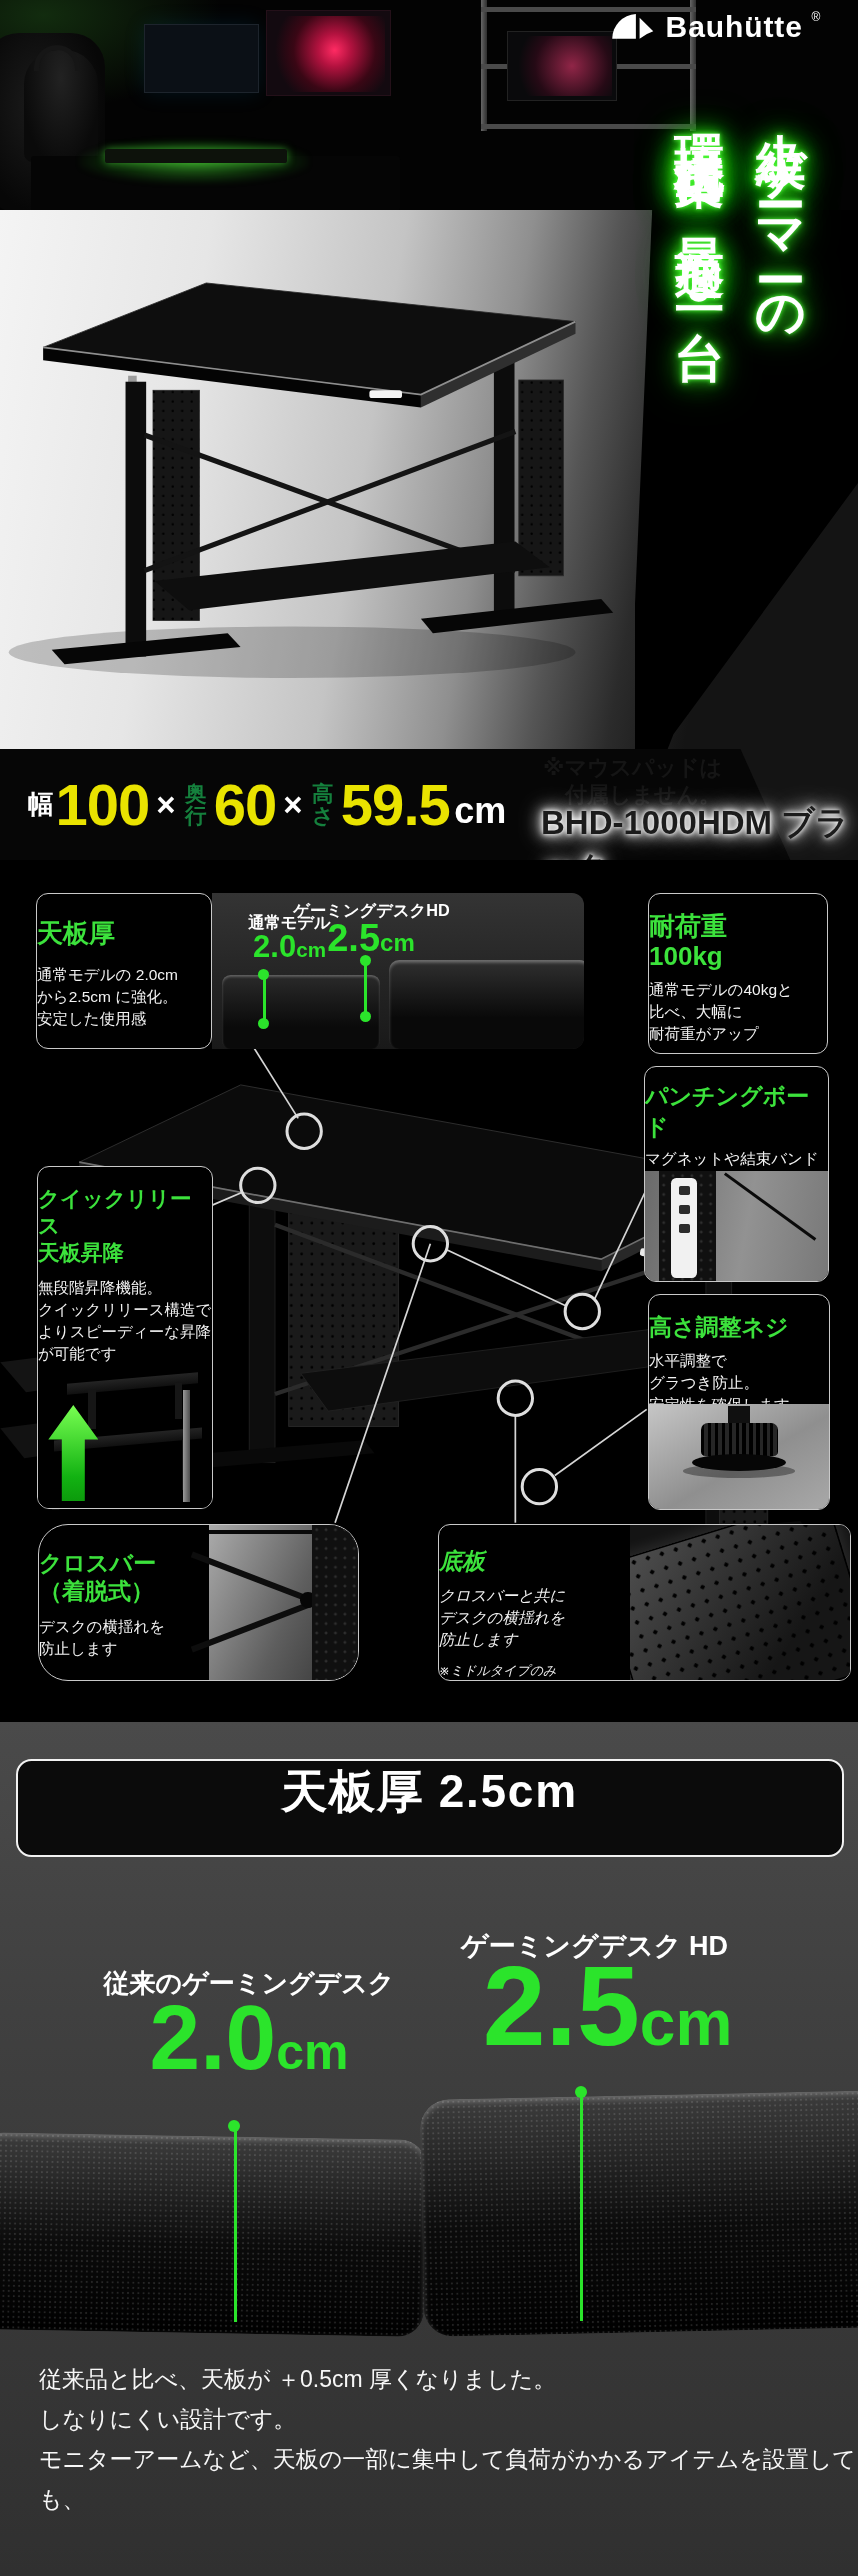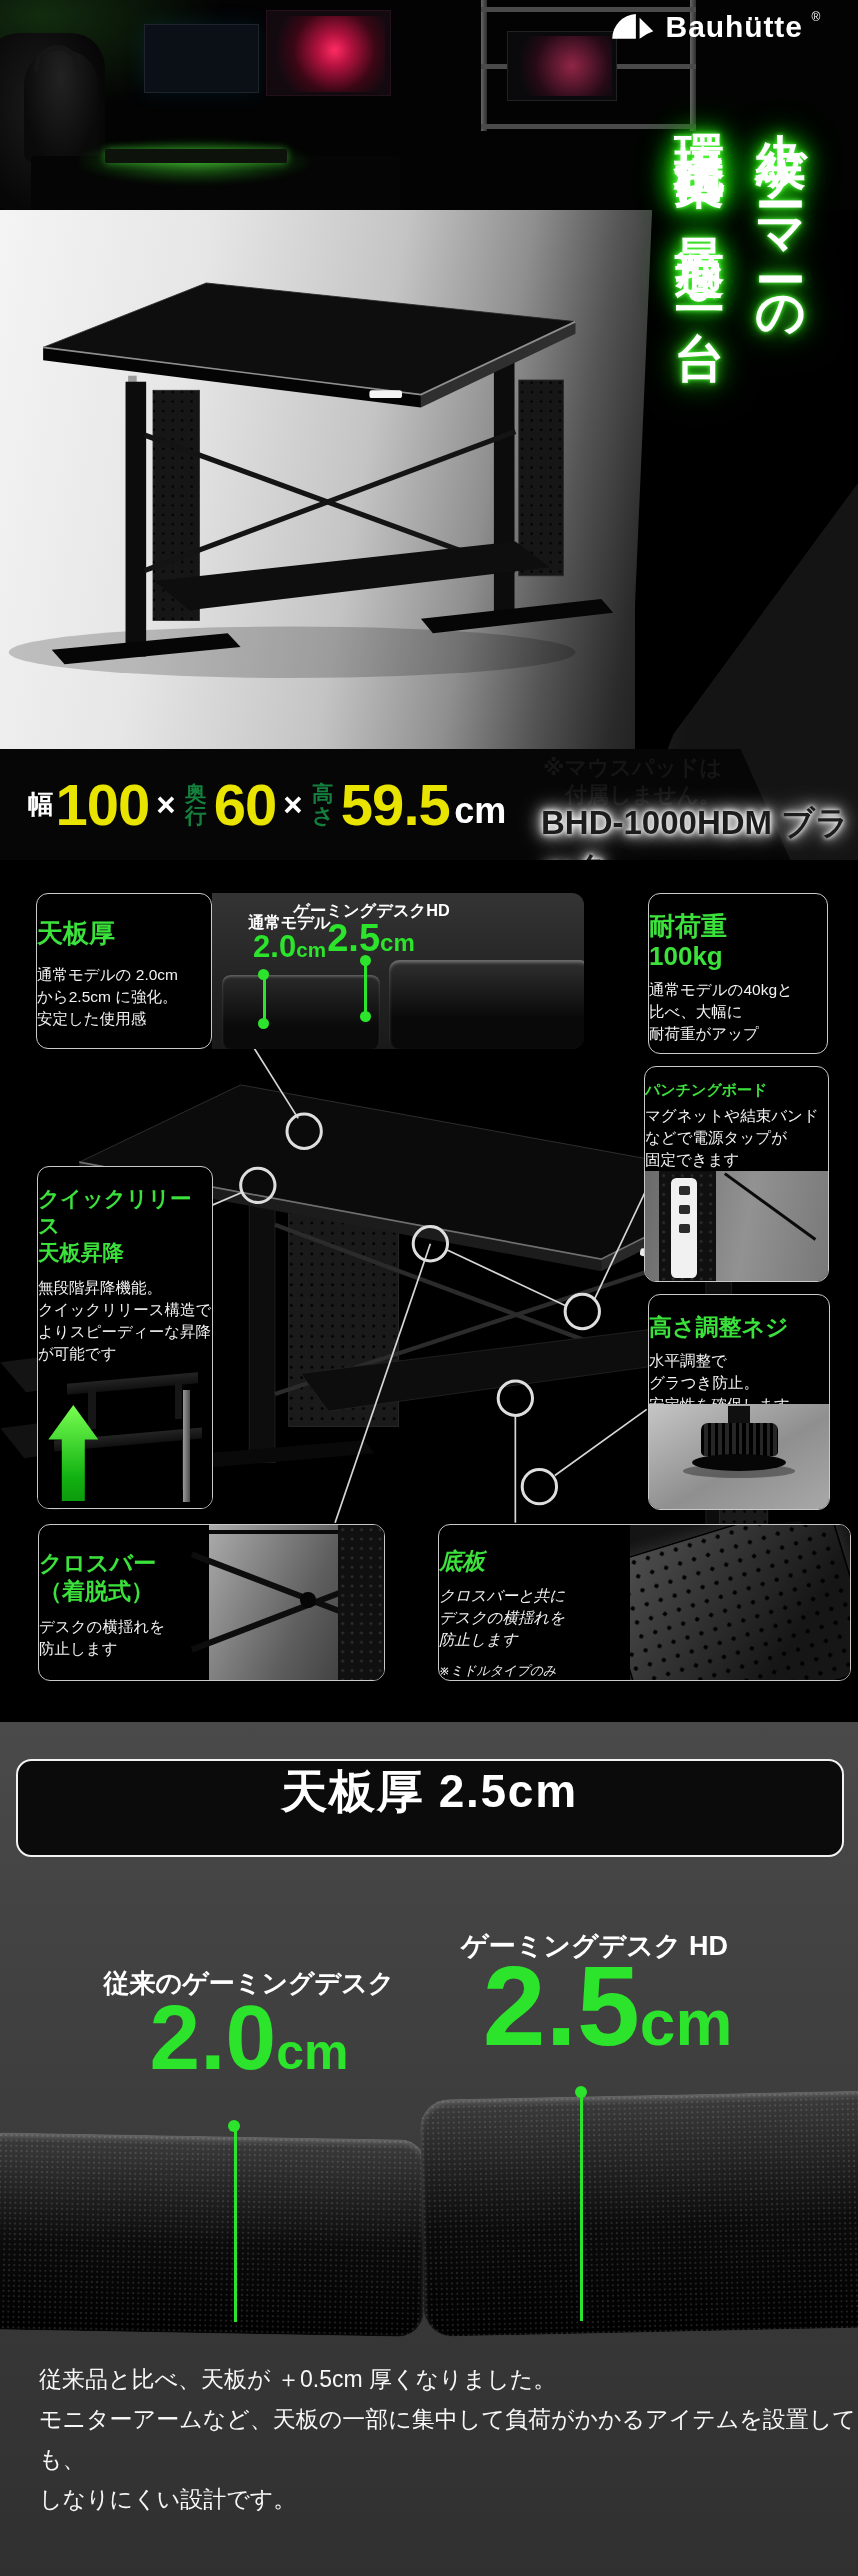--- a/index.html
+++ b/index.html
@@ -84,21 +84,21 @@
   .slab-r{position:absolute;left:177px;top:67px;width:201px;height:89px;border-radius:10.3px;
       background:linear-gradient(180deg,#303030,#090909 65%);box-shadow:inset 0 2.6px 3.4px rgba(255,255,255,.32);}
   .pl-label{position:absolute;color:#fff;font-size:16.3px;font-weight:600;text-align:center;}
   .pl-value{position:absolute;color:var(--number-green,#2be42b);font-weight:bold;text-align:center;line-height:1;}
   .gdot{position:absolute;width:11px;height:11px;border-radius:50%;background:var(--number-green,#2be42b);}
   .gline{position:absolute;width:2.6px;background:var(--number-green,#2be42b);}
   #card-taikaju{left:648px;top:33px;width:180px;height:161px;}
   #card-taikaju .card-title{font-size:26px;line-height:30px;margin-top:17px;}
   #card-taikaju .card-body{margin-top:7.7px;}
   #card-punching{left:644px;top:206px;width:185px;height:216px;}
-  #card-punching .card-title{font-size:15px;margin-top:13.7px;}
+  #card-punching .card-title{font-size:23px;margin-top:13.7px;}
   #card-punching .card-body{margin-top:5.2px;}
   .pc-photo{position:absolute;left:0;right:0;bottom:0;height:110px;
       background:linear-gradient(100deg,#6a6a6a,#929292 55%,#787878);}
   .pegboard{background-color:#101010;
       background-image:radial-gradient(#2e2e2e 1.3px,transparent 1.6px);background-size:9.4px 9.4px;}
   .pc-board{position:absolute;left:13.7px;top:0;bottom:0;width:57px;}
   .pc-strip{position:absolute;left:26px;top:6.9px;width:26px;height:100px;background:#f1f1f1;border-radius:5.2px;
       display:flex;flex-direction:column;align-items:center;padding-top:8.6px;gap:10.3px;}
   .pc-outlet{width:11px;height:8.6px;background:#2c2c2c;border-radius:1.7px;}
   .pc-cable{position:absolute;right:1.7px;top:34px;width:112px;height:3.4px;background:#0a0a0a;transform:rotate(36deg);}
@@ -115,21 +115,21 @@
   #card-screw{left:648px;top:434px;width:182px;height:216px;}
   #card-screw .card-title{font-size:23px;margin-top:17px;}
   #card-screw .card-body{margin-top:6.9px;}
   .sc-photo{position:absolute;left:0;right:0;bottom:0;height:105px;
       background:linear-gradient(150deg,#c6c6c6,#8f8f8f 55%,#a8a8a8);}
   .knob-stem{position:absolute;left:79px;top:1.7px;width:22px;height:19px;background:#101010;}
   .knob-cap{position:absolute;left:52px;top:19px;width:77px;height:33px;border-radius:6.9px 6.9px 4.3px 4.3px;
       background:repeating-linear-gradient(90deg,#000 0 3.4px,#262626 3.4px 6.9px);}
   .knob-base{position:absolute;left:43px;top:50px;width:94px;height:17px;border-radius:50%;background:#060606;}
   .knob-shadow{position:absolute;left:34px;top:60px;width:112px;height:13.7px;border-radius:50%;background:rgba(0,0,0,.35);}
-  #card-crossbar{left:38px;top:664px;width:347px;height:157px;display:flex;}
+  #card-crossbar{left:38px;top:664px;width:321px;height:157px;display:flex;border-radius:30px;}
   .cb-text{width:170px;padding-top:24px;}
   #card-crossbar .card-title{font-size:23px;line-height:28px;}
   #card-crossbar .card-body{margin-top:11px;}
   .cb-photo{position:relative;flex:1;background:linear-gradient(115deg,#ababab,#5e5e5e 55%,#303030);}
   .cb-frame{position:absolute;left:0;right:0;top:5.2px;height:4.3px;background:#0a0a0a;}
   .cb-bar{position:absolute;left:-26px;top:74px;width:266px;height:6px;background:#0d0d0d;}
   .cb-hub{position:absolute;left:91px;top:67px;width:15.5px;height:15.5px;border-radius:50%;background:#060606;}
   .cb-board{position:absolute;right:0;top:0;bottom:0;width:46px;}
   #card-teiban{left:438px;top:664px;width:413px;height:157px;display:flex;font-style:italic;}
   .tb-text{width:191px;padding-top:20.6px;}
@@ -468,19 +468,19 @@
     <div class="slab-photo slab-old"></div>
     <div class="slab-photo slab-new"></div>
 
     <div class="m-dot" style="left:228px;top:398px;"></div>
     <div class="m-line" style="left:234px;top:409px;height:191px;"></div>
     <div class="m-dot" style="left:575px;top:364px;"></div>
     <div class="m-line" style="left:580px;top:374px;height:225px;"></div>
 
     <div class="desc">
       <div>従来品と比べ、天板が ＋0.5cm 厚くなりました。</div>
+      <div>しなりにくい設計です。</div>
       <div>モニターアームなど、天板の一部に集中して負荷がかかるアイテムを設置しても、</div>
-      <div>しなりにくい設計です。</div>
     </div>
   </div>
 
 </div>
 
 
 </body></html>

